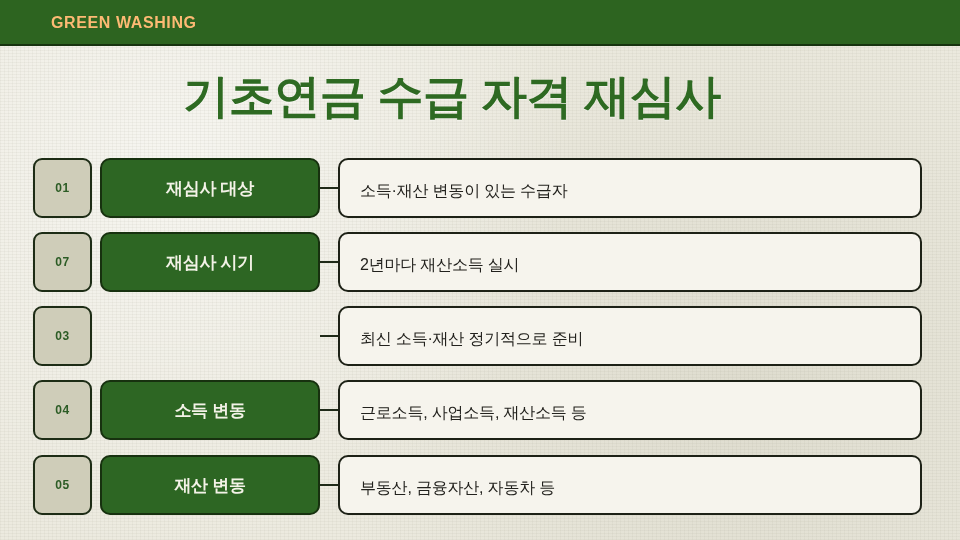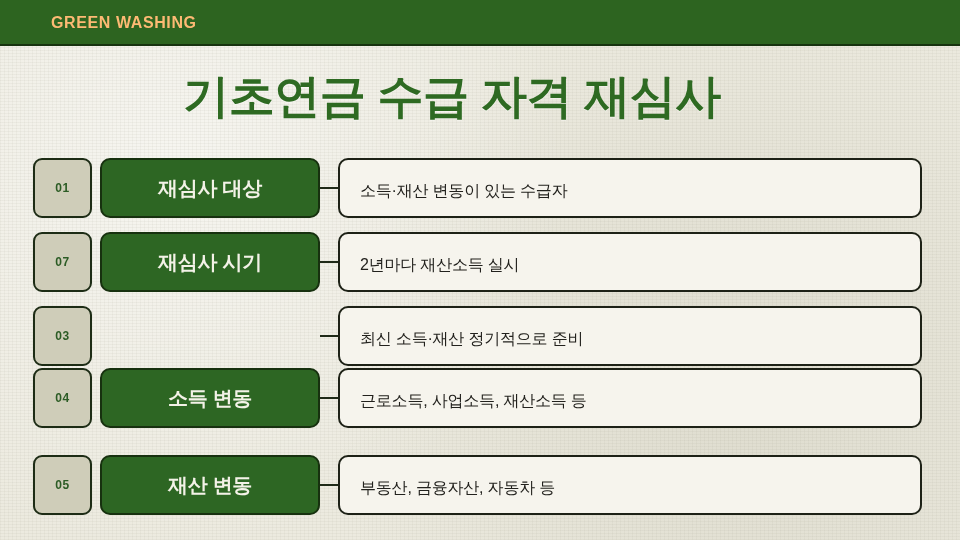--- a/index.html
+++ b/index.html
@@ -107,21 +107,21 @@
     left: 100px;
     top: 0;
     width: 220px;
     height: 60px;
     background: #2d6623;
     border: 2px solid #17310f;
     border-radius: 10px;
     display: flex;
     align-items: center;
     justify-content: center;
-    font-size: 20px;
+    font-size: 17px;
     font-weight: bold;
     letter-spacing: -0.3px;
     color: #f3f2e7;
   }
 
   .connector {
     position: absolute;
     left: 320px;
     top: 29px;
     width: 20px;
@@ -183,21 +183,21 @@
     </div>
 
     <div class="row" style="top:306px;">
       <div class="num-badge">03</div>
       <div class="connector"></div>
       <div class="desc-box">
         <div class="desc-text">최신 소득·재산 정기적으로 준비</div>
       </div>
     </div>
 
-    <div class="row" style="top:368px;text-align:center;">
+    <div class="row" style="top:380px;text-align:center;">
       <div class="num-badge">04</div>
       <div class="label-box">소득 변동</div>
       <div class="connector"></div>
       <div class="desc-box">
         <div class="desc-text">근로소득, 사업소득, 재산소득 등</div>
       </div>
     </div>
 
     <div class="row" style="top:455px;">
       <div class="num-badge">05</div>

